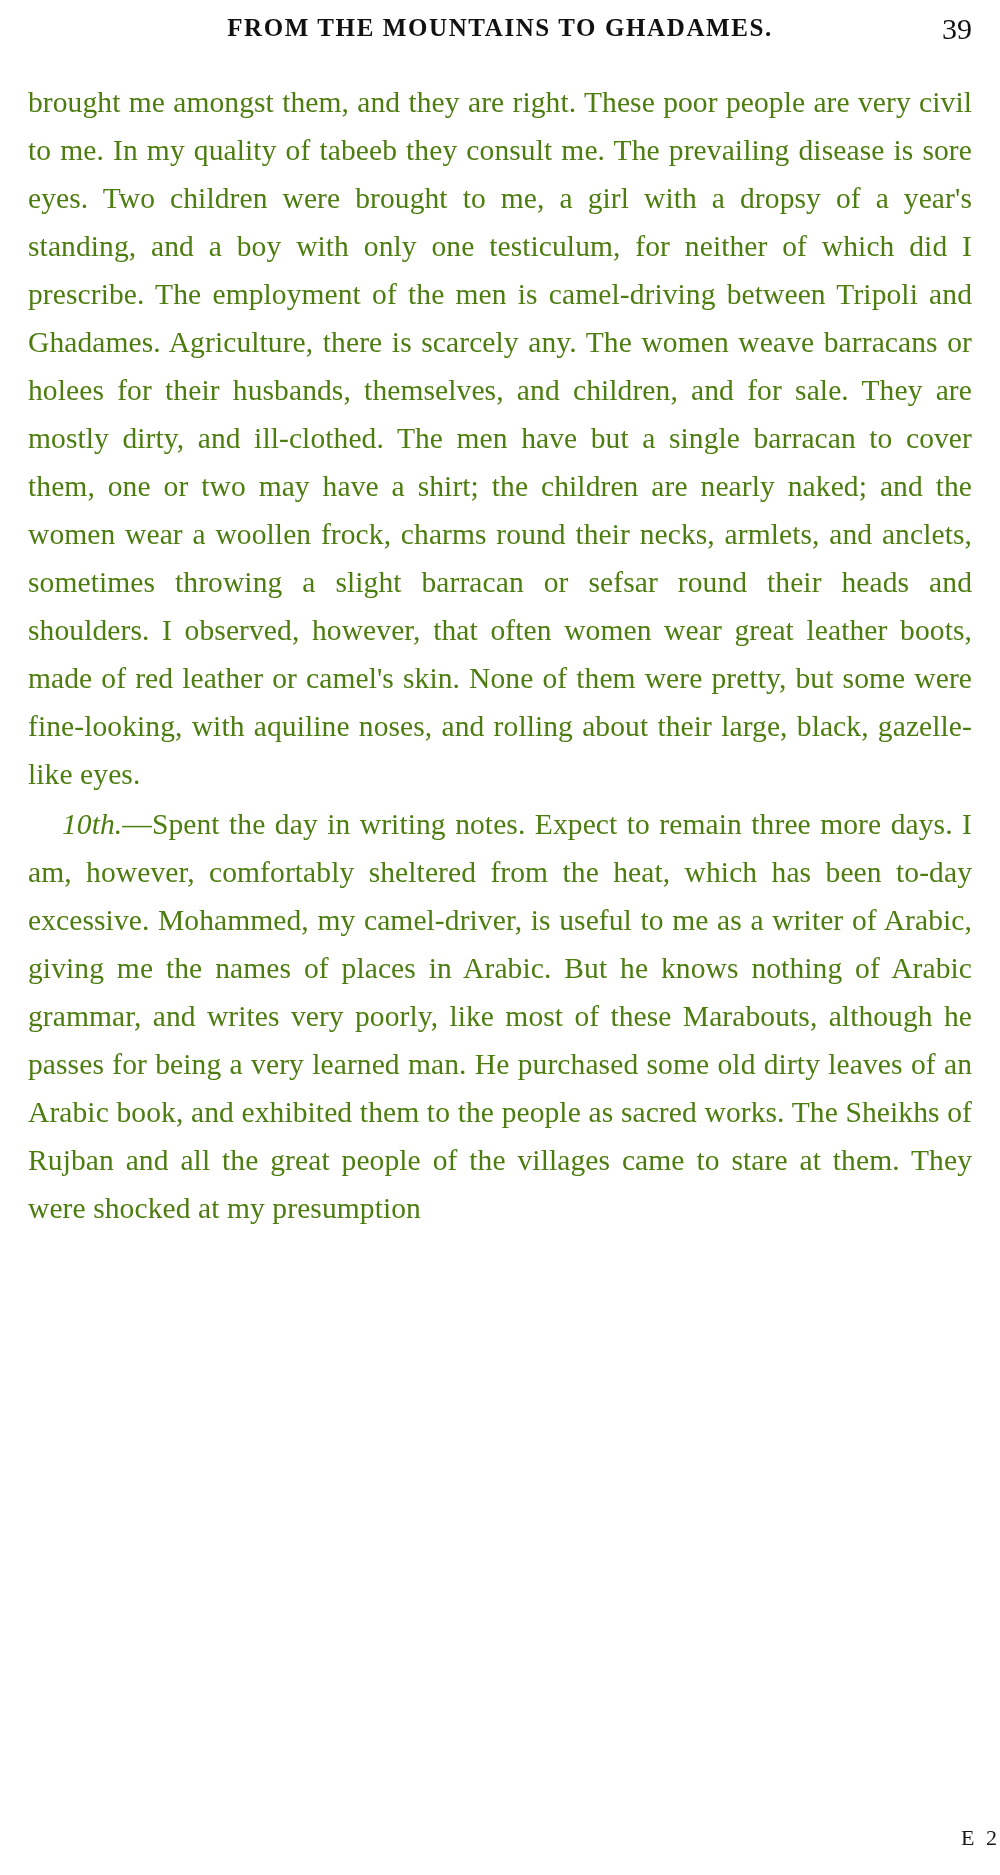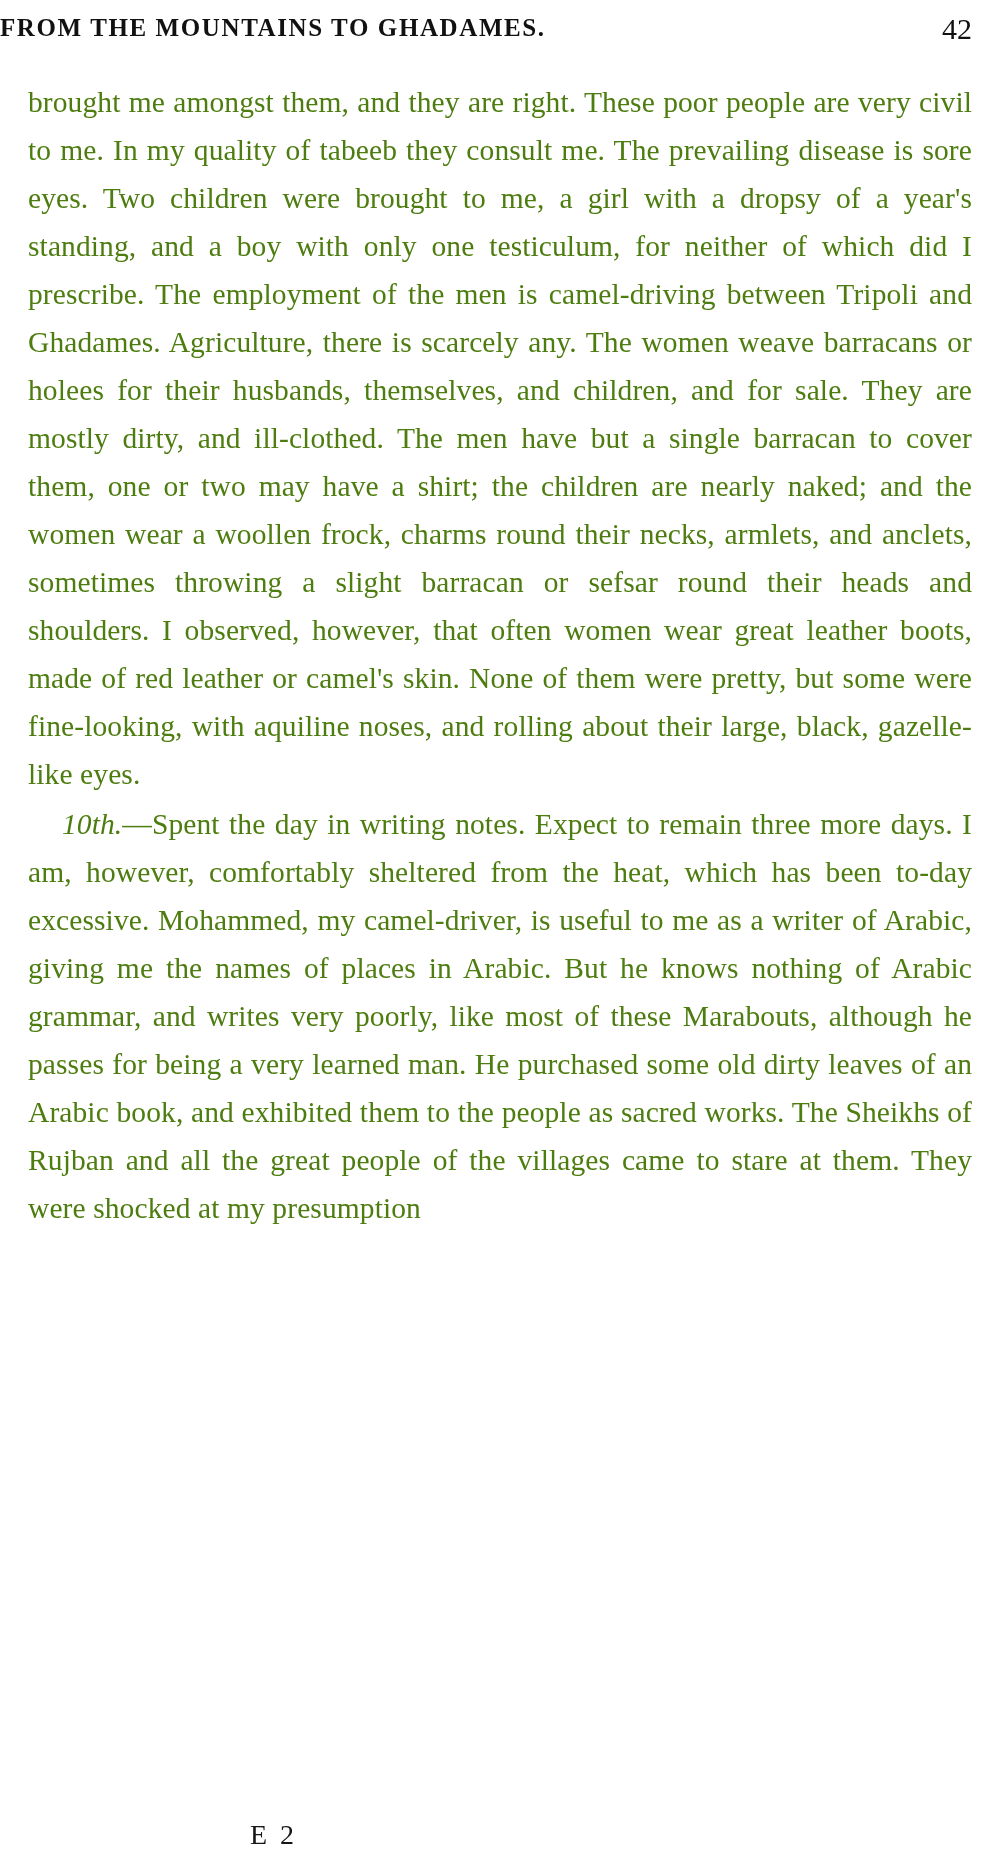--- a/index.html
+++ b/index.html
@@ -23,20 +23,21 @@
     top: 14px;
     left: 0;
     width: 1000px;
     height: 40px;
   }
   .running-head {
     position: absolute;
     left: 0;
     right: 0;
     top: 0;
+    text-align: center;
     font-size: 25px;
     letter-spacing: 1.6px;
     font-variant: small-caps;
     text-transform: uppercase;
     font-weight: 600;
     color: #111111;
   }
   .page-number {
     position: absolute;
     right: 28px;
@@ -68,38 +69,38 @@
     text-indent: 34px;
   }
   .para em {
     font-style: italic;
   }
   .signature {
     position: absolute;
     left: 0;
     right: 0;
     bottom: 24px;
-    text-align: left;
-    font-size: 28px;
+    text-align: right;
+    font-size: 22px;
     letter-spacing: 3px;
     color: #161616;
   }
   .sig-inner {
     display: inline-block;
     padding-left: 250px;
   }
 </style>
 </head>
 <body>
 
 <div class="page">
 
   <div class="header">
     <div class="running-head">From the Mountains to Ghadames.</div>
-    <div class="page-number">42</div>
+    <div class="page-number">39</div>
   </div>
 
   <div class="body-text">
     <p class="para">brought me amongst them, and they are right. These poor people are very civil to me. In my quality of tabeeb they consult me. The prevailing disease is sore eyes. Two children were brought to me, a girl with a dropsy of a year's standing, and a boy with only one testiculum, for neither of which did I prescribe. The employment of the men is camel-driving between Tripoli and Ghadames. Agriculture, there is scarcely any. The women weave barracans or holees for their husbands, themselves, and children, and for sale. They are mostly dirty, and ill-clothed. The men have but a single barracan to cover them, one or two may have a shirt; the children are nearly naked; and the women wear a woollen frock, charms round their necks, armlets, and anclets, sometimes throwing a slight barracan or sefsar round their heads and shoulders. I observed, however, that often women wear great leather boots, made of red leather or camel's skin. None of them were pretty, but some were fine-looking, with aquiline noses, and rolling about their large, black, gazelle-like eyes.</p>
     <p class="para indent"><em>10th.</em><span>—</span><span>Spent the day in writing notes. Expect to remain three more days. I am, however, comfortably sheltered from the heat, which has been to-day excessive. Mohammed, my camel-driver, is useful to me as a writer of Arabic, giving me the names of places in Arabic. But he knows nothing of Arabic grammar, and writes very poorly, like most of these Marabouts, although he passes for being a very learned man. He purchased some old dirty leaves of an Arabic book, and exhibited them to the people as sacred works. The Sheikhs of Rujban and all the great people of the villages came to stare at them. They were shocked at my presumption</span></p>
   </div>
 
   <div class="signature">
     <span class="sig-inner">E 2</span>
   </div>

